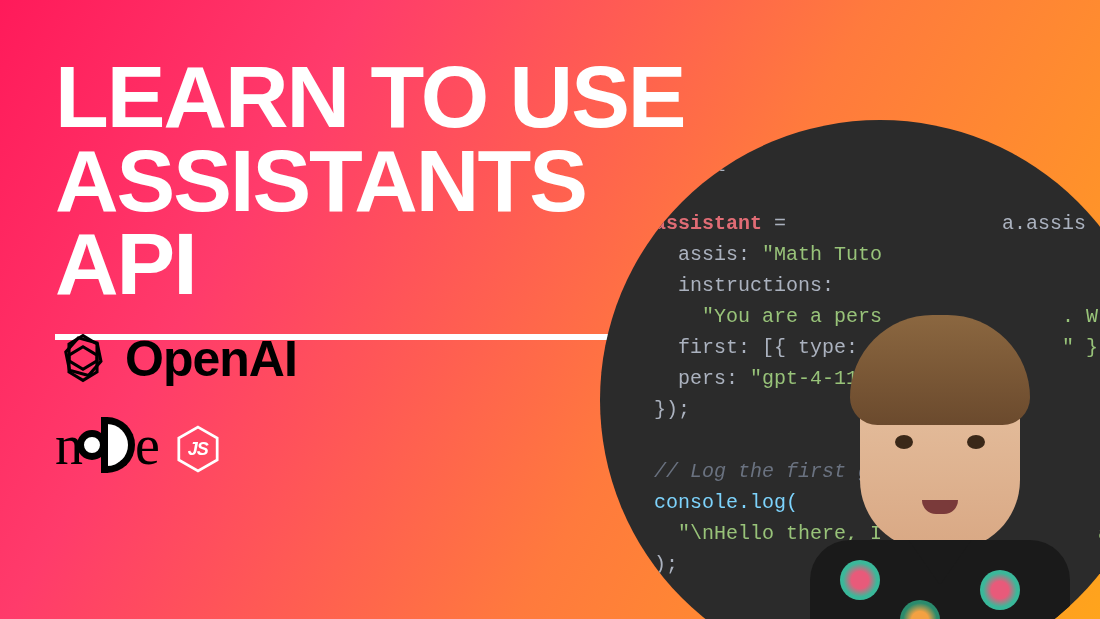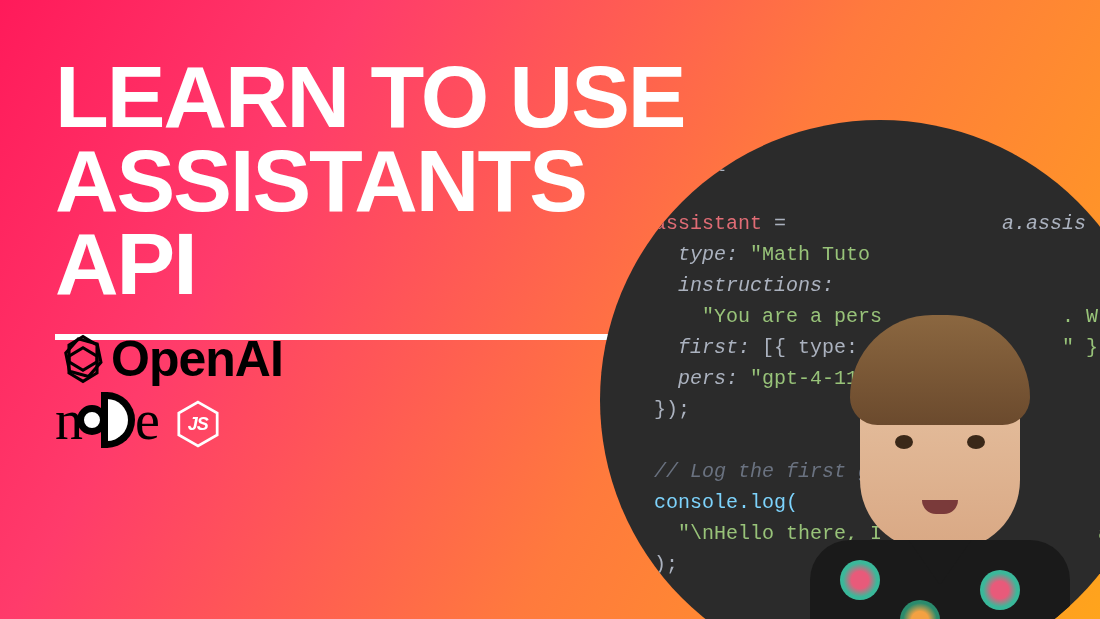--- a/index.html
+++ b/index.html
@@ -42,21 +42,23 @@
     }
     
     .logo-block {
       position: absolute;
       left: 55px;
       top: 330px;
     }
     
     .openai-row {
       display: flex;
-      align-items: center;
+      align-items: flex-start;
+      gap: 14px;
+      margin-bottom: 25px;
     }
     
     .openai-icon {
       width: 56px;
       height: 56px;
     }
     
     .openai-text {
       color: #000000;
       font-size: 50px;
@@ -137,23 +139,23 @@
     .code-content {
       position: absolute;
       top: 26px;
       left: 30px;
       font-family: 'Courier New', monospace;
       font-size: 20px;
       line-height: 1.55;
       white-space: pre;
     }
     .code-content .fn { color: #7dd3fc; }
-    .code-content .var { color: #e06c75; }
+    .code-content .var { color: #e06c75; font-weight: bold; }
     .code-content .str { color: #98c379; }
-    .code-content .prop { color: #abb2bf; font-style: italic; }
+    .code-content .prop { color: #abb2bf; }
     .code-content .punc { color: #abb2bf; }
     .code-content .comment { color: #6a7280; font-style: italic; }
     .code-content .blue { color: #7dd3fc; }
     
     .person {
       position: absolute;
       right: 80px;
       bottom: 0;
       width: 280px;
       height: 380px;
@@ -271,21 +273,21 @@
       </svg>
       <span class="js-label">JS</span>
     </span>
   </div>
 </div>
 
 <div class="code-circle">
   <div class="code-content"><span class="fn">main</span><span class="punc">() {</span>
 
   <span class="var">assistant</span><span class="punc"> = </span>                 <span class="prop">a.assis</span>
-    <span class="prop">type:</span> <span class="str">"Math Tuto</span>
+    <span class="prop">assis:</span> <span class="str">"Math Tuto</span>
     <span class="prop">instructions:</span>
       <span class="str">"You are a pers</span>               <span class="str">. Write</span>
     <span class="prop">first:</span><span class="punc"> [{ type:</span>                 <span class="str">" }],</span>
     <span class="prop">pers:</span><span class="str"> "gpt-4-110</span>
   <span class="punc">});</span>
 
   <span class="comment">// Log the first gree</span>
   <span class="blue">console</span><span class="fn">.log(</span>
     <span class="str">"\nHello there, I</span>                  <span class="str">ath</span>
   <span class="punc">);</span>

